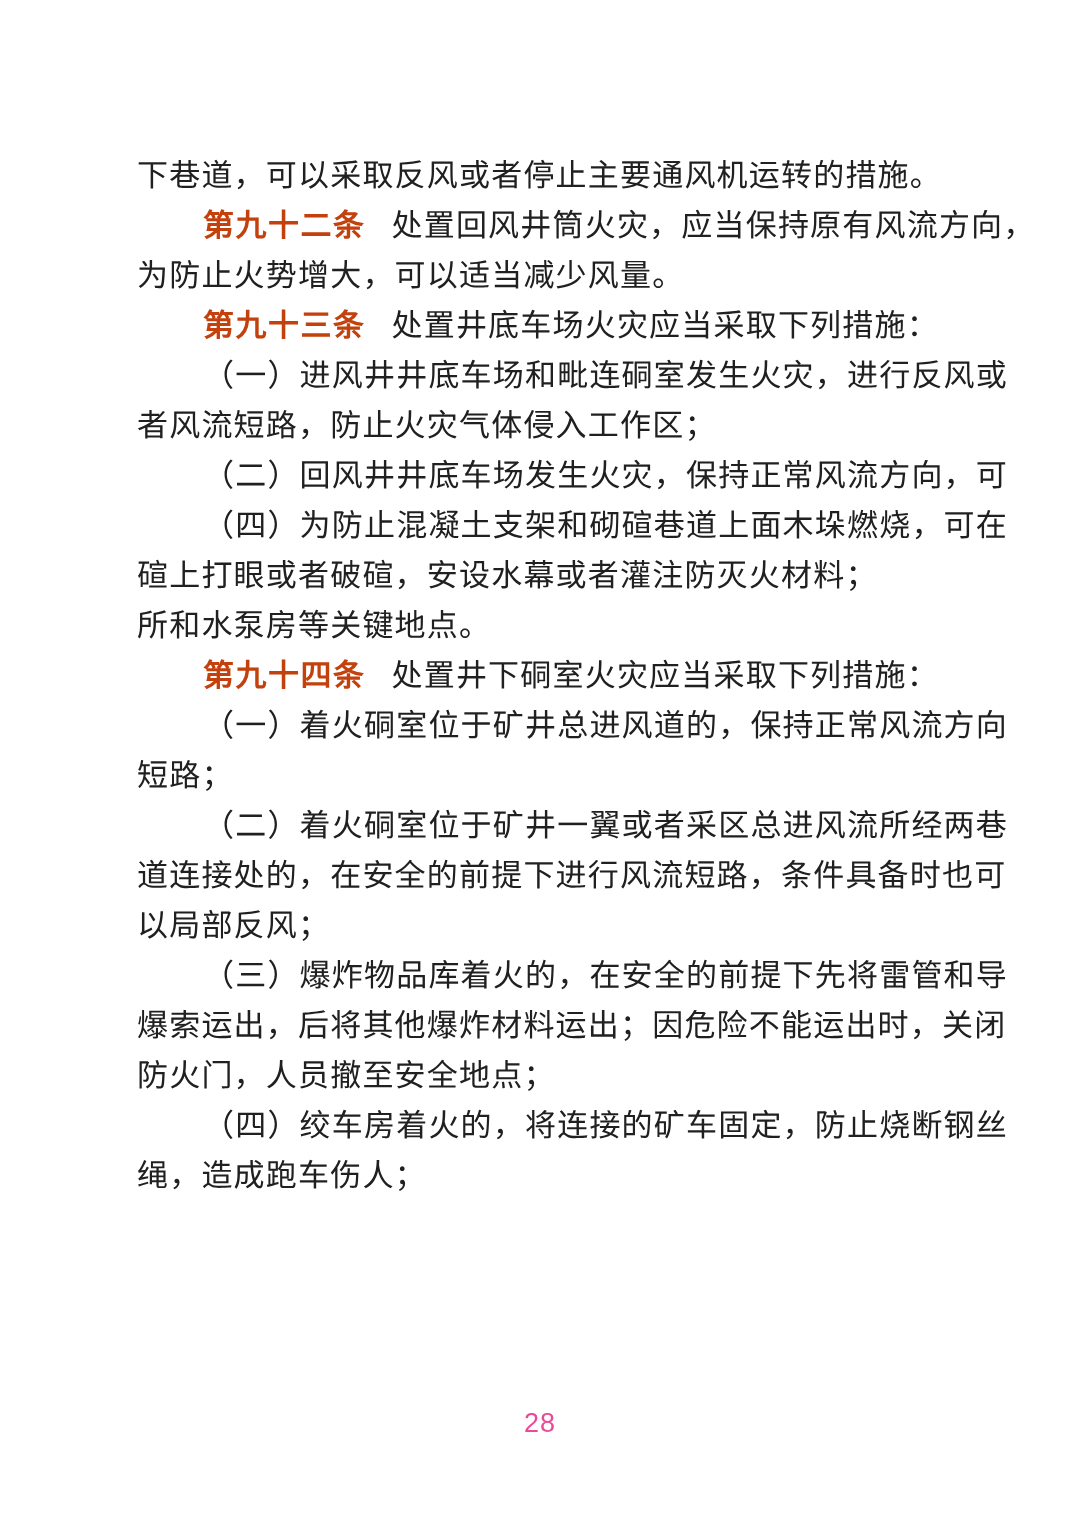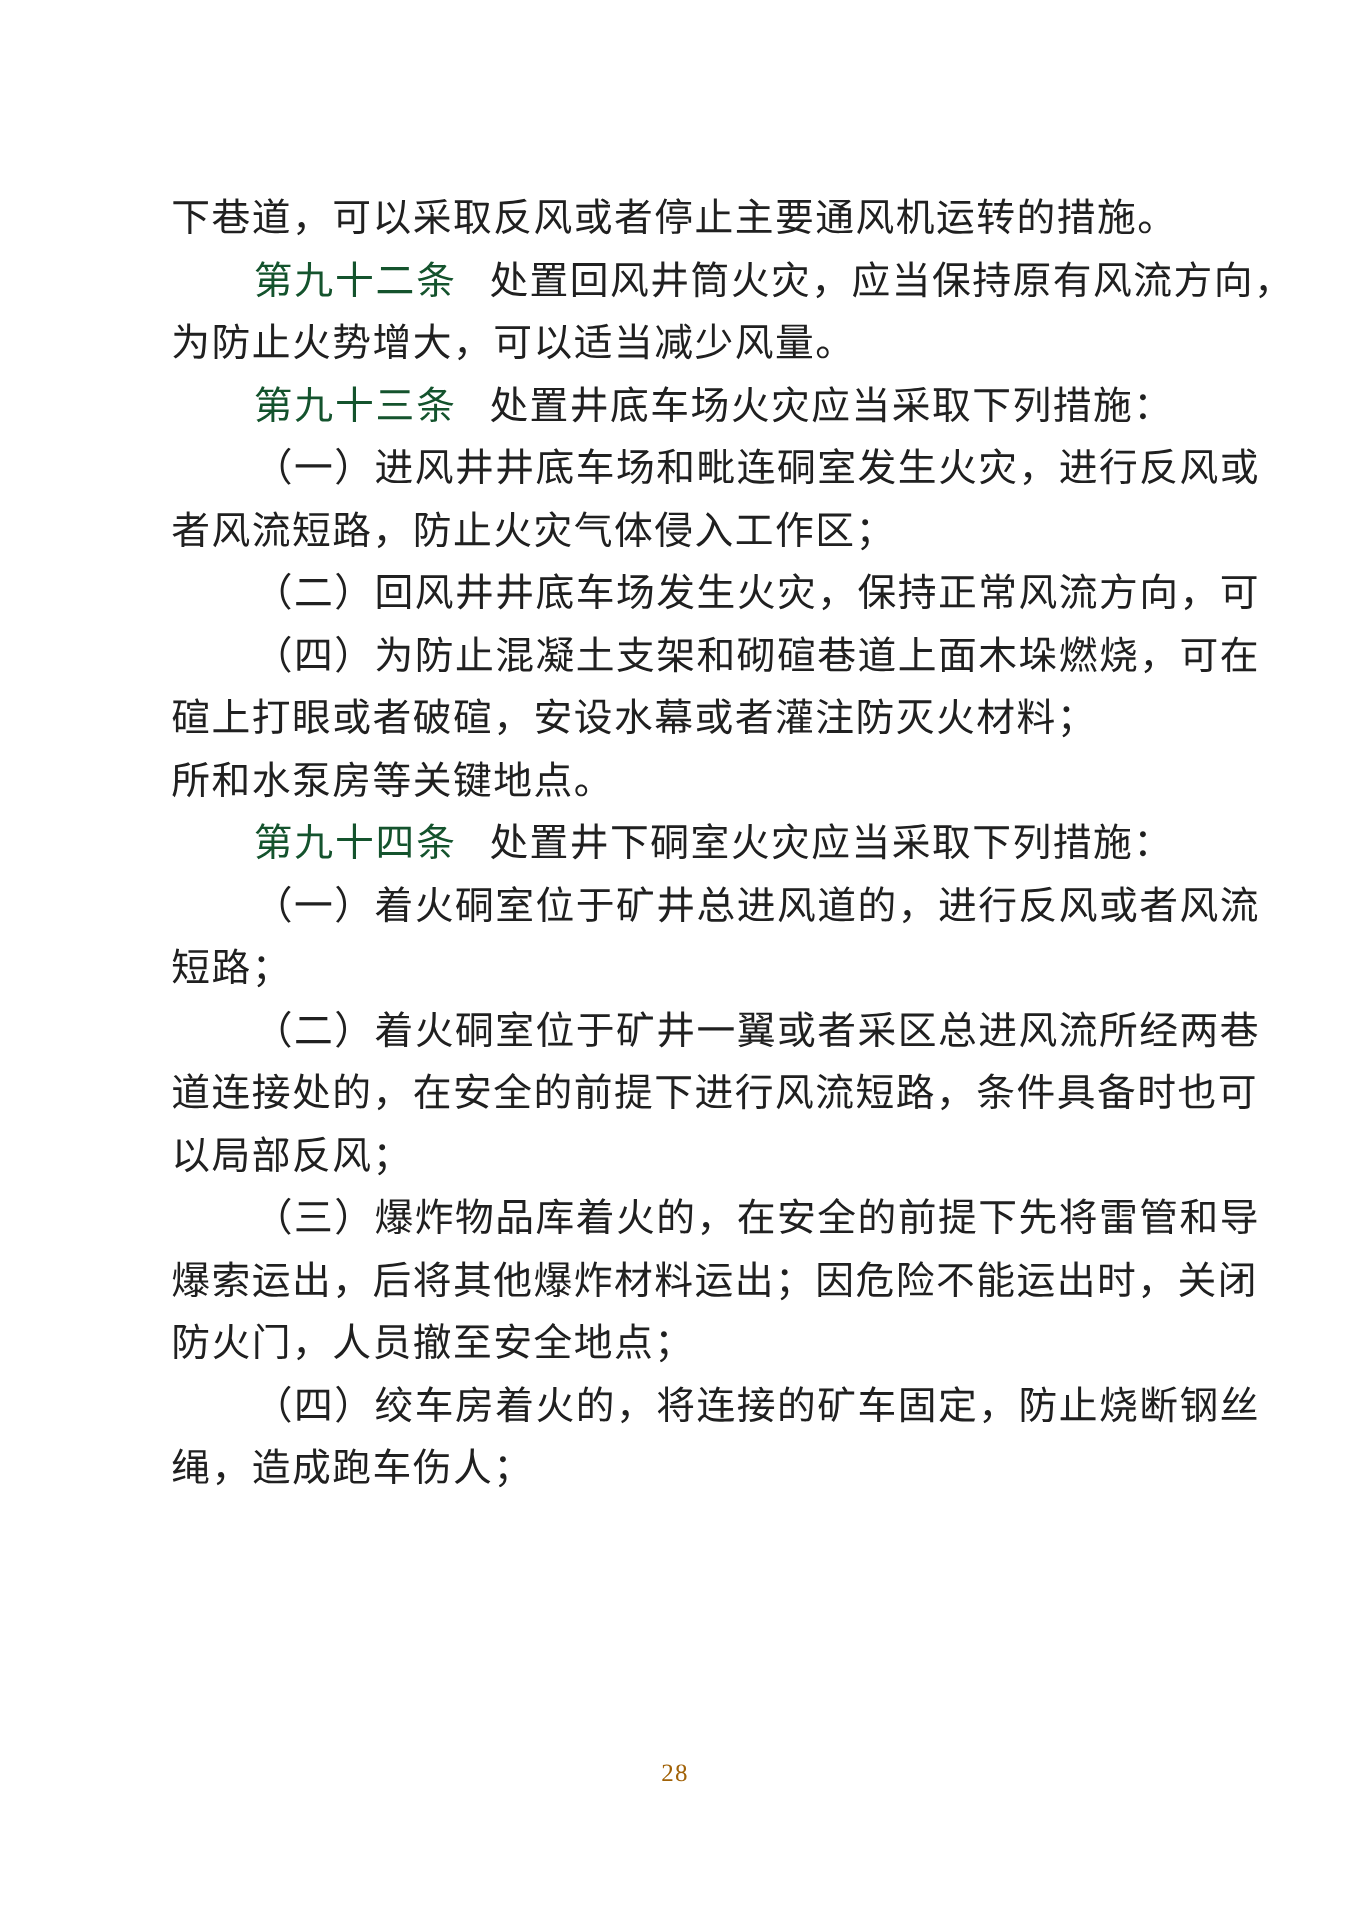--- a/index.html
+++ b/index.html
@@ -41,38 +41,38 @@
     color: #202020;
     font-weight: 400;
   }
 
   .line.indent {
     text-indent: 66px;
   }
 
   
   .line .art-no {
-    font-weight: 400;
+    font-weight: 700;
     letter-spacing: 1.5px;
-    color: #14532d;
+    color: #c2410c;
   }
   .line .art-gap {
     display: inline-block;
     width: 26px;
   }
 
   .page-number {
     position: absolute;
     left: 0;
     right: 0;
     top: 1408px;
     text-align: center;
-    font-family: Liberation Serif, serif;
-    font-size: 20px;
-    color: #a16207;
+    font-family: Liberation Sans, sans-serif;
+    font-size: 27px;
+    color: #ec4899;
     letter-spacing: 1px;
   }
 </style>
 </head>
 <body>
 
 <div class="page">
 
   <div class="text-column">
 
@@ -80,21 +80,21 @@
       <div class="line indent"><span class="art-no">第九十二条</span><span class="art-gap"></span><span>处置回风井筒火灾，应当保持原有风流方向，</span></div>
       <div class="line"><span>为防止火势增大，可以适当减少风量。</span></div>
       <div class="line indent"><span class="art-no">第九十三条</span><span class="art-gap"></span><span>处置井底车场火灾应当采取下列措施：</span></div>
       <div class="line indent"><span>（一）进风井井底车场和毗连硐室发生火灾，进行反风或</span></div>
       <div class="line"><span>者风流短路，防止火灾气体侵入工作区；</span></div>
       <div class="line indent"><span>（二）回风井井底车场发生火灾，保持正常风流方向，可</span></div>
       <div class="line indent"><span>（四）为防止混凝土支架和砌碹巷道上面木垛燃烧，可在</span></div>
       <div class="line"><span>碹上打眼或者破碹，安设水幕或者灌注防灭火材料；</span></div>
       <div class="line"><span>所和水泵房等关键地点。</span></div>
       <div class="line indent"><span class="art-no">第九十四条</span><span class="art-gap"></span><span>处置井下硐室火灾应当采取下列措施：</span></div>
-      <div class="line indent"><span>（一）着火硐室位于矿井总进风道的，进行反风或者风流</span></div>
+      <div class="line indent"><span>（一）着火硐室位于矿井总进风道的，保持正常风流方向</span></div>
       <div class="line"><span>短路；</span></div>
       <div class="line indent"><span>（二）着火硐室位于矿井一翼或者采区总进风流所经两巷</span></div>
       <div class="line"><span>道连接处的，在安全的前提下进行风流短路，条件具备时也可</span></div>
       <div class="line"><span>以局部反风；</span></div>
       <div class="line indent"><span>（三）爆炸物品库着火的，在安全的前提下先将雷管和导</span></div>
       <div class="line"><span>爆索运出，后将其他爆炸材料运出；因危险不能运出时，关闭</span></div>
       <div class="line"><span>防火门，人员撤至安全地点；</span></div>
       <div class="line indent"><span>（四）绞车房着火的，将连接的矿车固定，防止烧断钢丝</span></div>
       <div class="line"><span>绳，造成跑车伤人；</span></div>
     </div>

